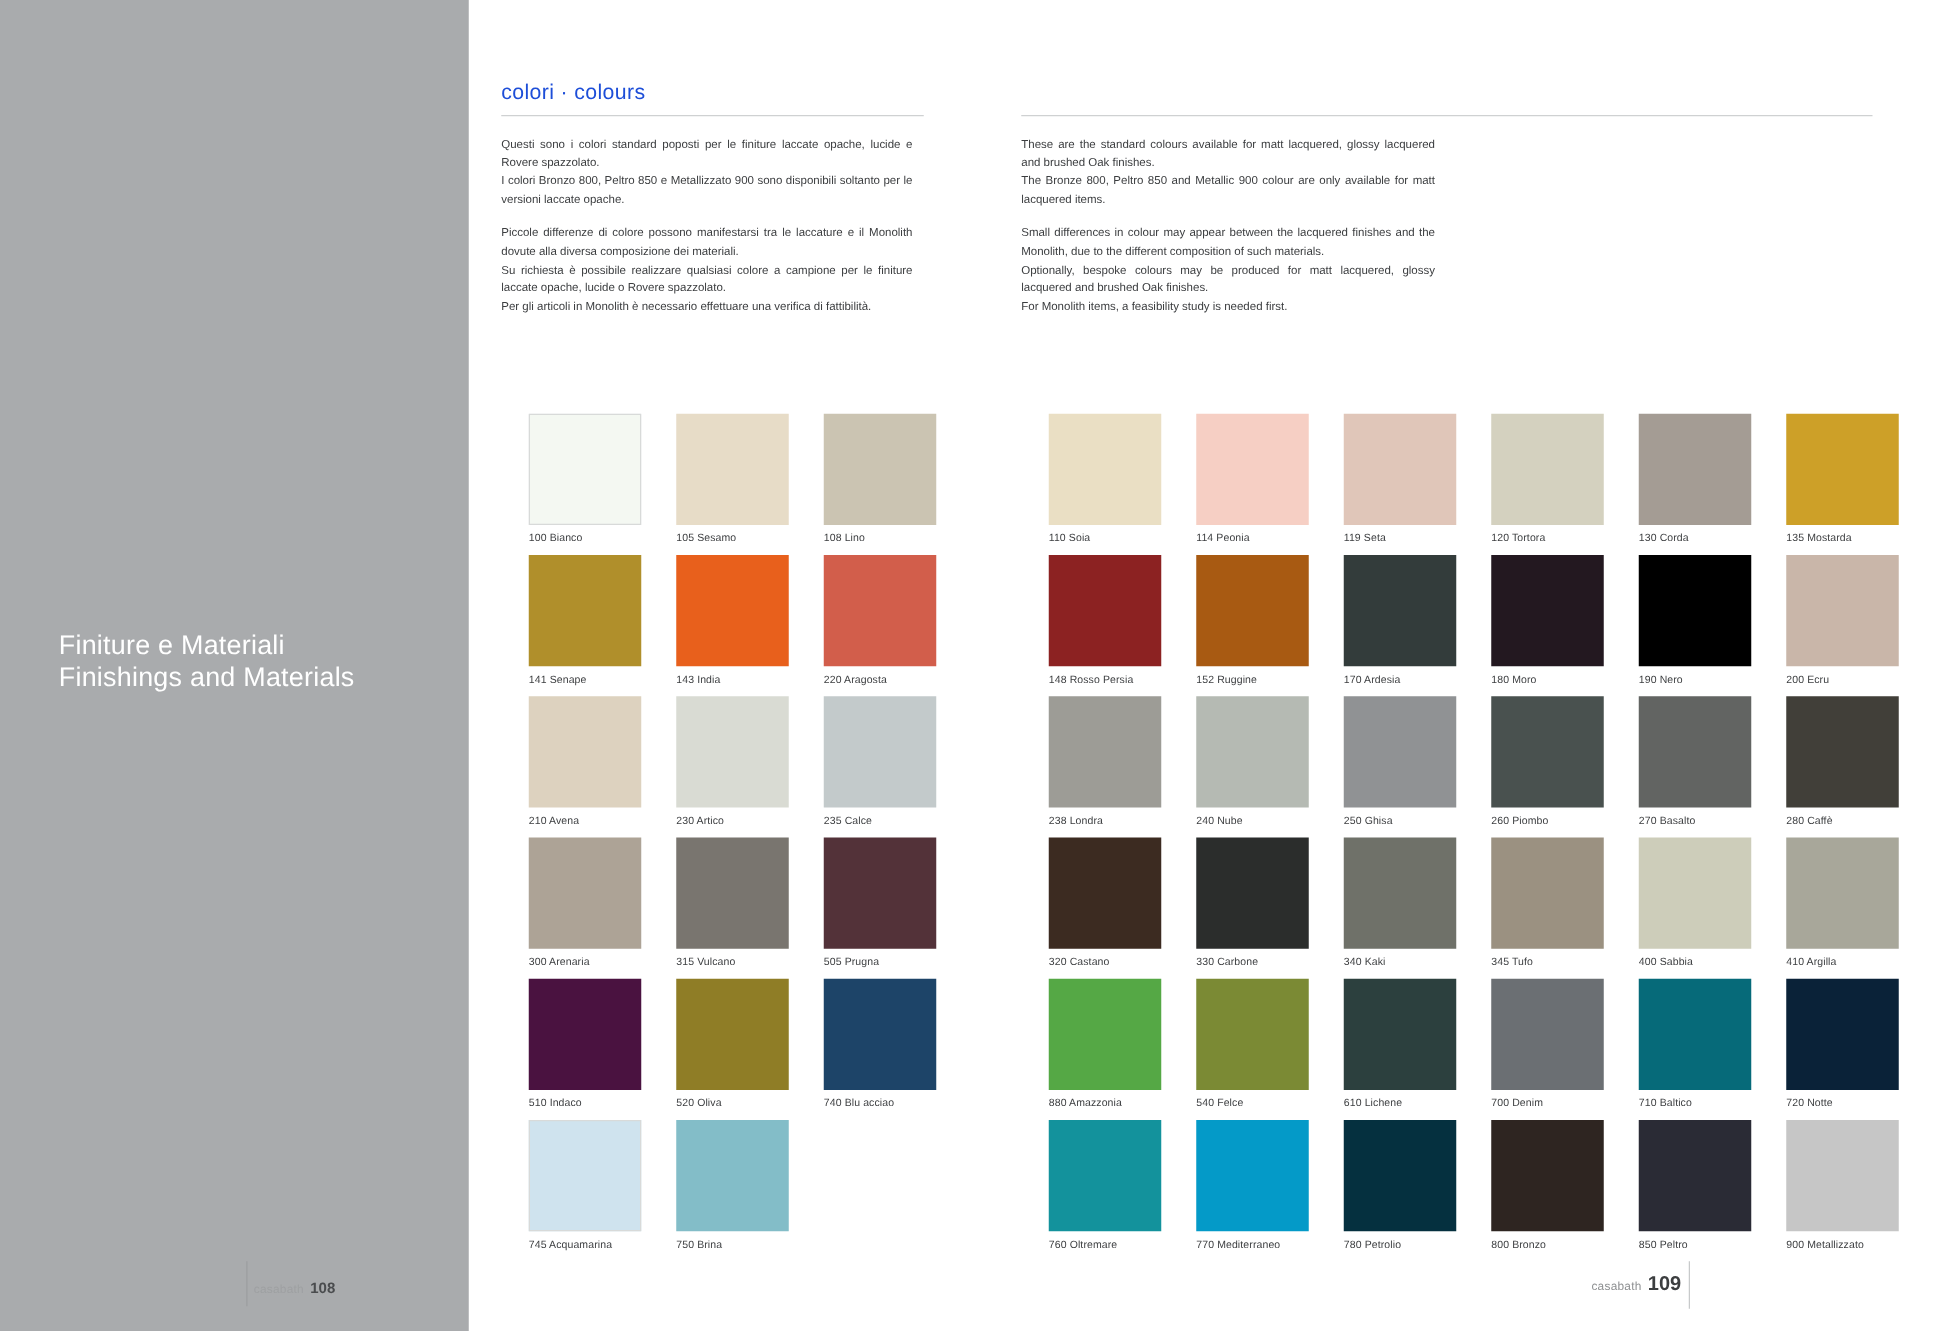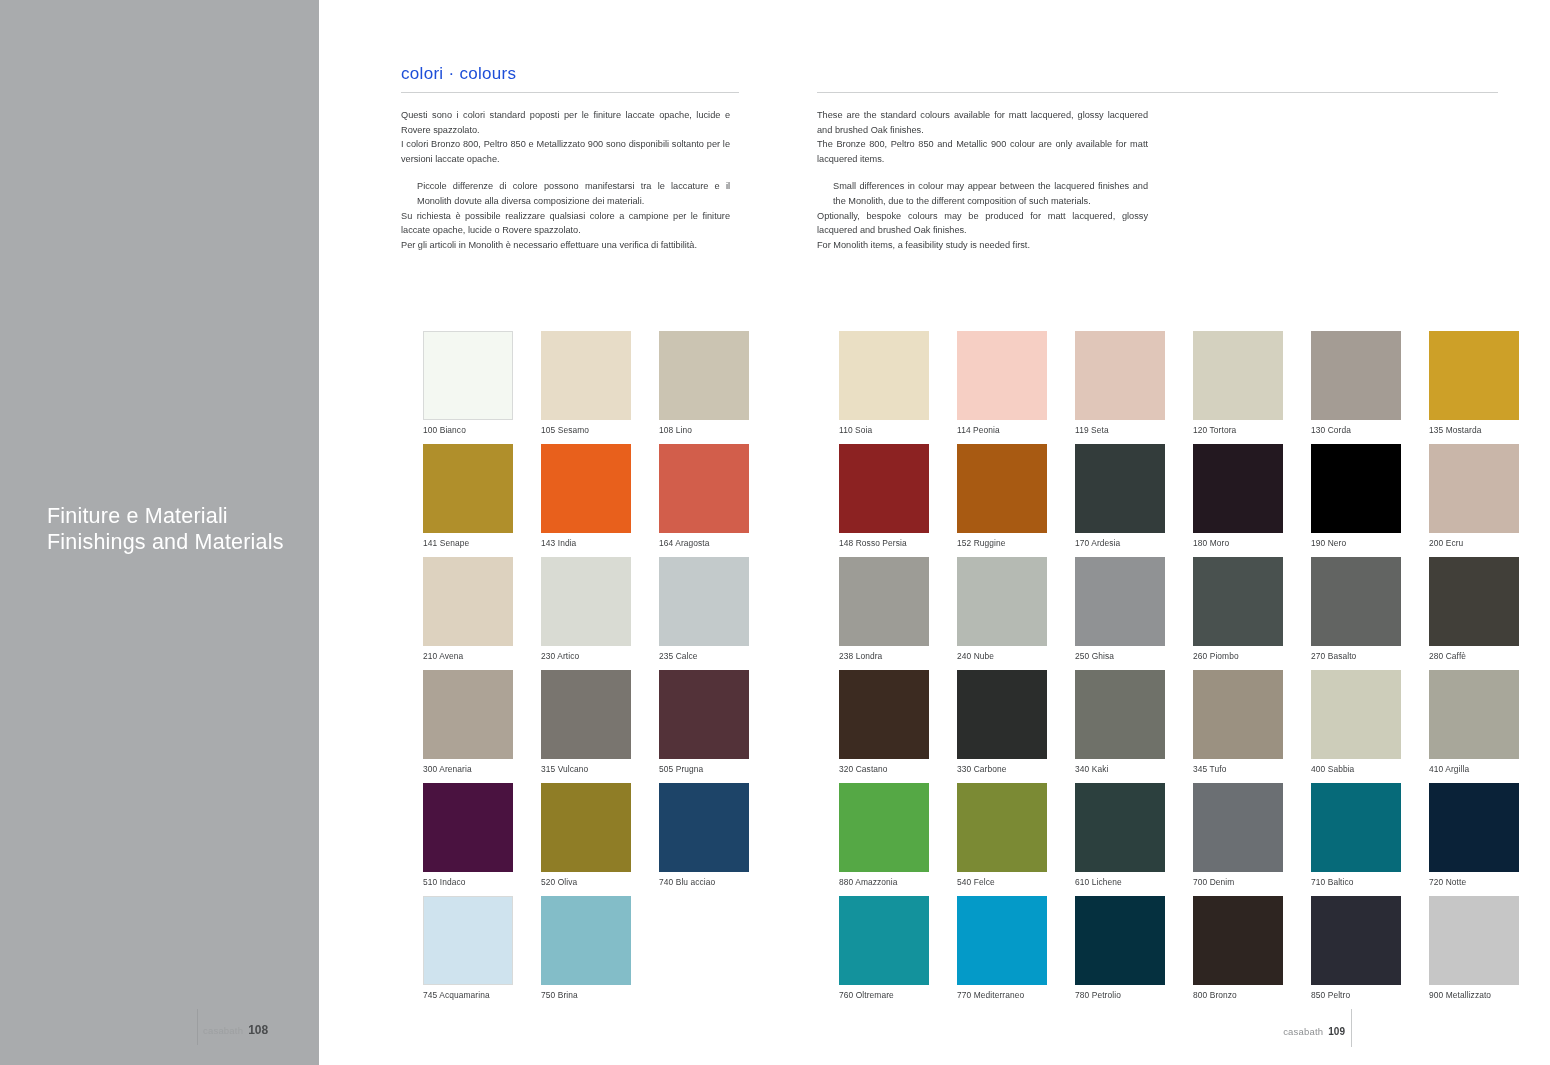--- a/index.html
+++ b/index.html
@@ -12,21 +12,21 @@
     height: 1065px;
     font-family: "Liberation Sans", sans-serif;
     overflow: hidden;
     position: relative;
   }
 
   
   #chapter-panel {
     position: absolute;
     left: 0; top: 0;
-    width: 319px;
+    width: 375px;
     height: 1065px;
     background: #a9abad;
   }
   #chapter-title {
     position: absolute;
     left: 47px;
     top: 503px;
     color: #ffffff;
     font-size: 21.5px;
     line-height: 26px;
@@ -94,21 +94,21 @@
   .intro {
     position: absolute;
     font-size: 9.2px;
     line-height: 14.6px;
     color: #3c3e40;
     text-align: justify;
   }
   #intro-it { left: 12px; top: 108px; width: 329px; }
   #intro-en { left: 428px; top: 108px; width: 331px; }
   .intro p { margin: 0; }
-  .intro p.gap { margin-top: 13px; margin-left: 16px; }
+  .intro p.gap { margin-top: 13px; }
 
   
   .grid {
     position: absolute;
     display: grid;
     gap: 0px;
     padding-left: 22px;
   }
   #grid-left {
     left: 12px;
@@ -154,21 +154,21 @@
   #right-folio {
     position: absolute;
     right: 205px;
     bottom: 28px;
     font-size: 10.5px;
     display: flex;
     align-items: baseline;
     gap: 5px;
   }
   #right-folio .brand { color: #8e9092; font-size: 9.5px; letter-spacing: .2px; }
-  #right-folio .num { color: #3c3e40; font-weight: bold; font-size: 10px; }
+  #right-folio .num { color: #3c3e40; font-weight: bold; font-size: 16px; }
   #right-folio-rule {
     position: absolute;
     right: 198px;
     bottom: 18px;
     width: 1px;
     height: 38px;
     background: #c8cacb;
   }
 </style>
 </head>
@@ -222,21 +222,21 @@
       <div class="swatch-cell">
         <div class="chip" style="background: rgb(176, 143, 43);"></div>
         <div class="chip-label">141 Senape</div>
       </div>
       <div class="swatch-cell">
         <div class="chip" style="background: rgb(232, 96, 28);"></div>
         <div class="chip-label">143 India</div>
       </div>
       <div class="swatch-cell">
         <div class="chip" style="background: rgb(210, 94, 75);"></div>
-        <div class="chip-label">164 Aragosta</div>
+        <div class="chip-label">220 Aragosta</div>
       </div>
       <div class="swatch-cell">
         <div class="chip" style="background: rgb(221, 210, 191);"></div>
         <div class="chip-label">210 Avena</div>
       </div>
       <div class="swatch-cell">
         <div class="chip" style="background: rgb(217, 219, 211);"></div>
         <div class="chip-label">230 Artico</div>
       </div>
       <div class="swatch-cell">

